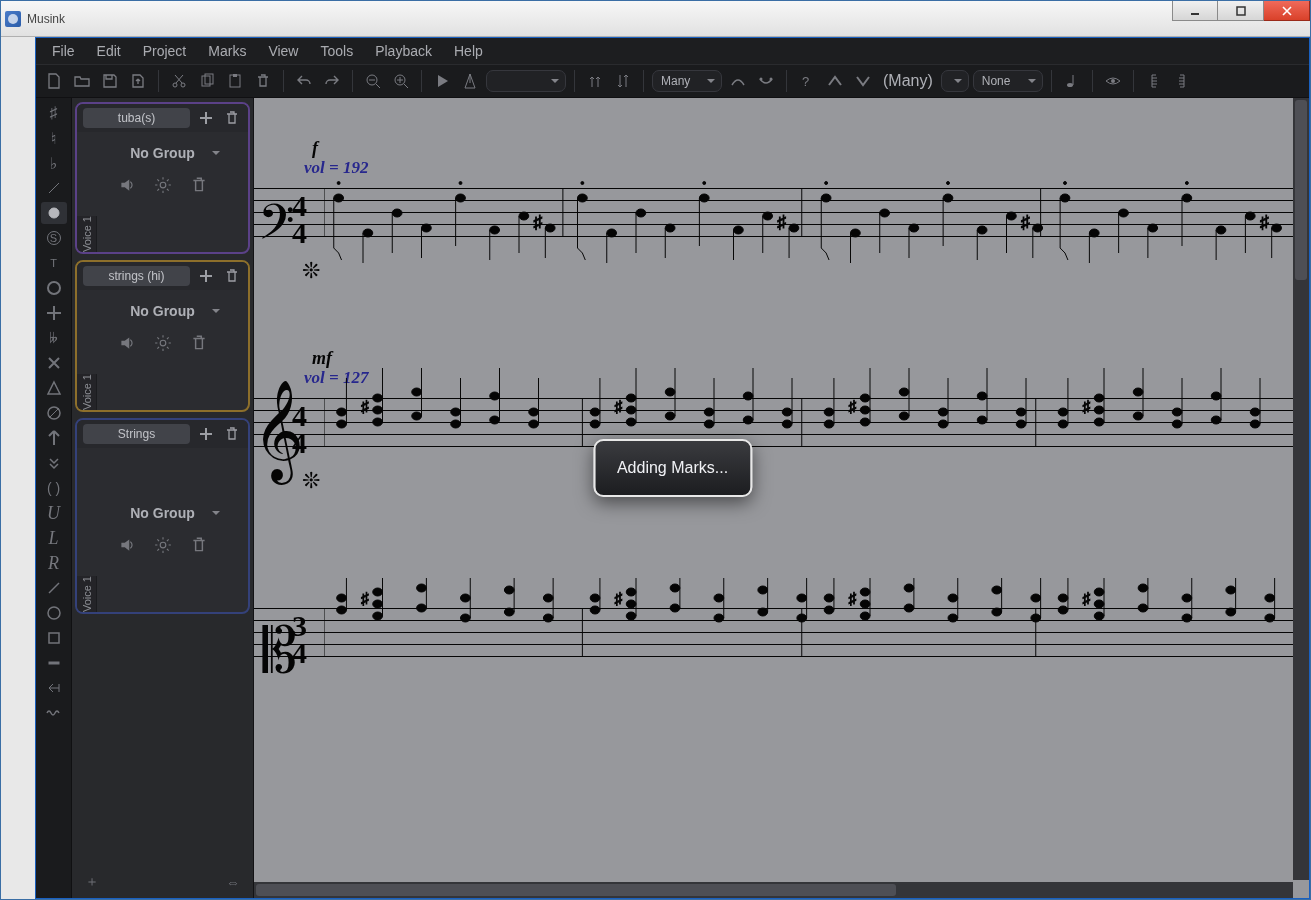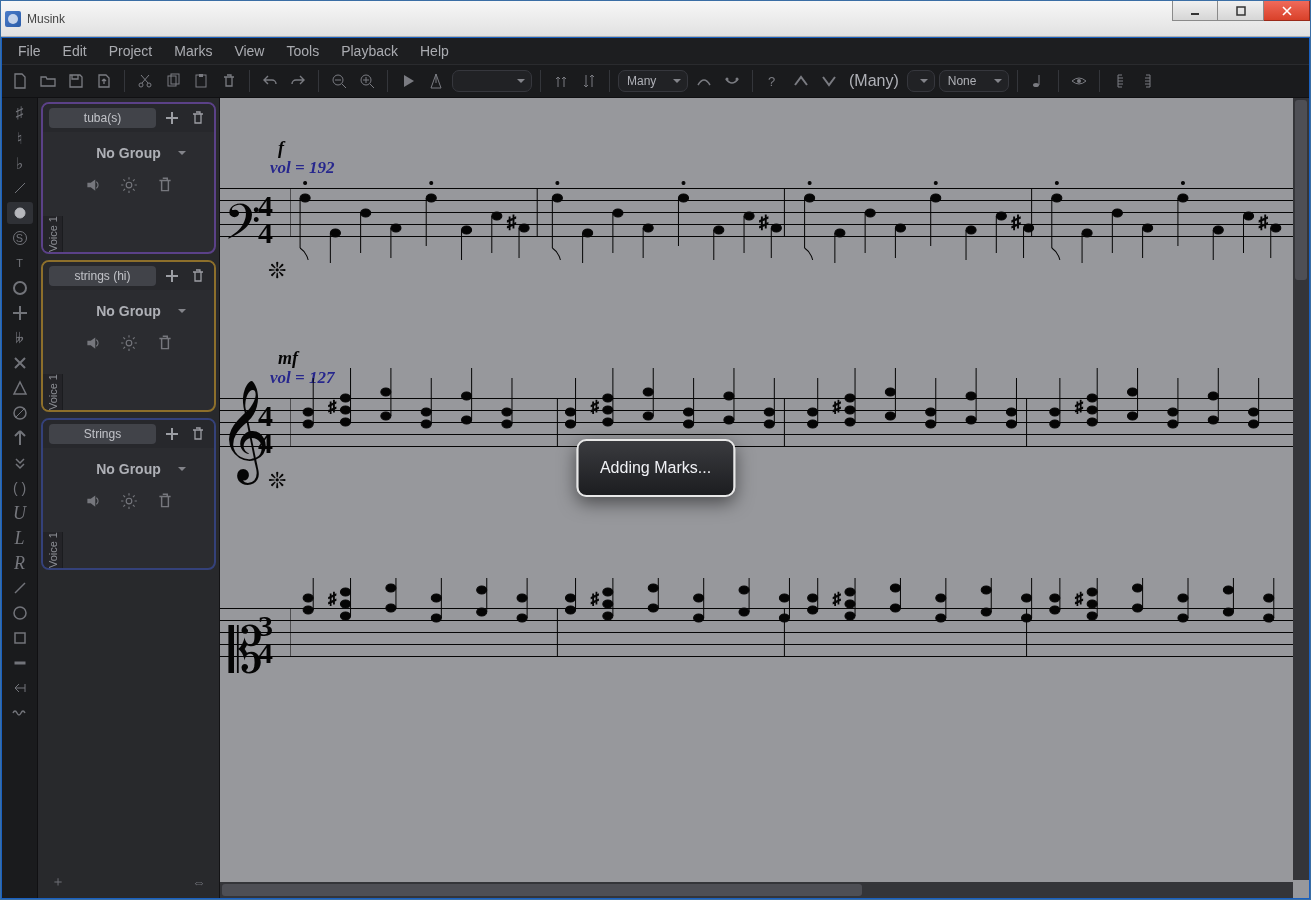--- a/index.html
+++ b/index.html
@@ -54,20 +54,21 @@
 
   
   .app-body {
     flex:1;
     background:#14b8a6;
     border:1px solid #1960c0;
     display:flex;
     flex-direction:column;
     position:relative;
     overflow:hidden;
+    margin-left:34px;
   }
 
   
   .dim-overlay {
     position:absolute; inset:0;
     background:rgba(30,30,30,0.18);
     z-index:50;
     pointer-events:none;
   }
 
@@ -151,21 +152,21 @@
     overflow:hidden;
   }
   .track {
     border-radius:8px;
     border:2px solid #6a4aa0;
     background:#2f3035;
     display:flex; flex-direction:column;
     overflow:hidden;
   }
   .track.orange { border-color:#a6822f;}
-  .track.blue   { border-color:#3a4a8f;}
+  .track.blue   { border-color:#3a4a8f;gap:44px;}
   .track-header {
     height:28px; display:flex; align-items:center; gap:6px;
     padding:0 6px; background:#2a2b30;
   }
   .track-name {
     flex:1; height:20px;
     background:#4a4c54; border-radius:4px;
     color:#e4e6ec; font-size:12px;
     display:flex; align-items:center; justify-content:center;
     padding:0 8px;

